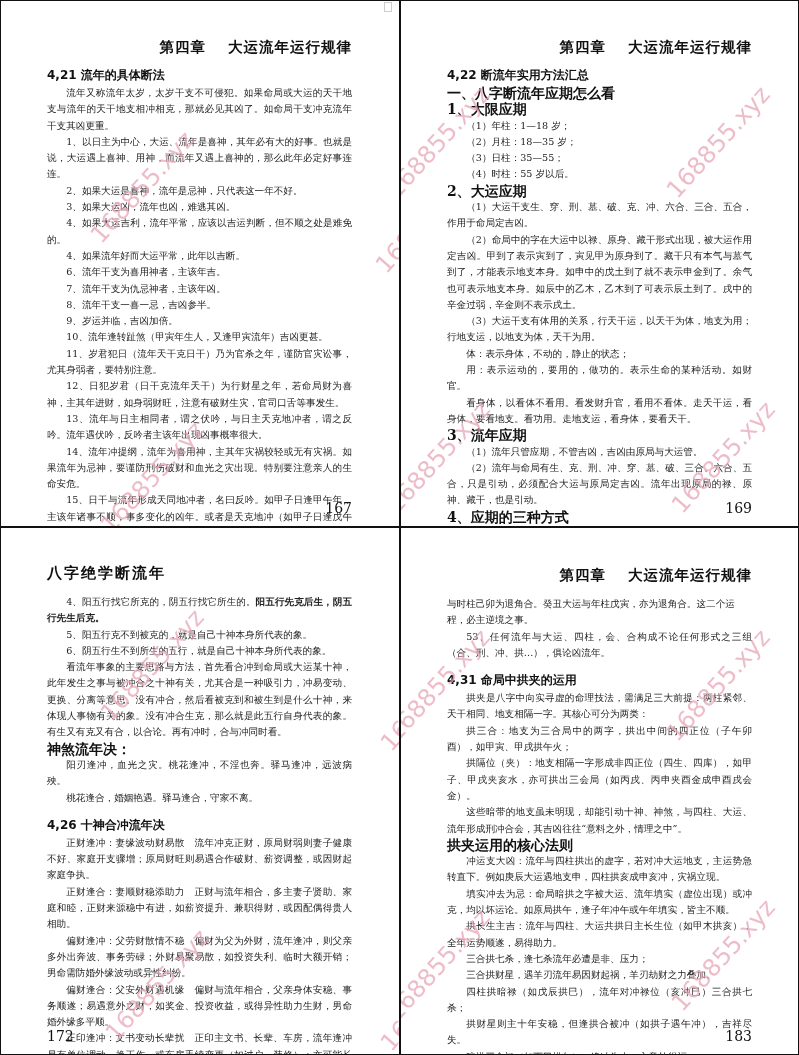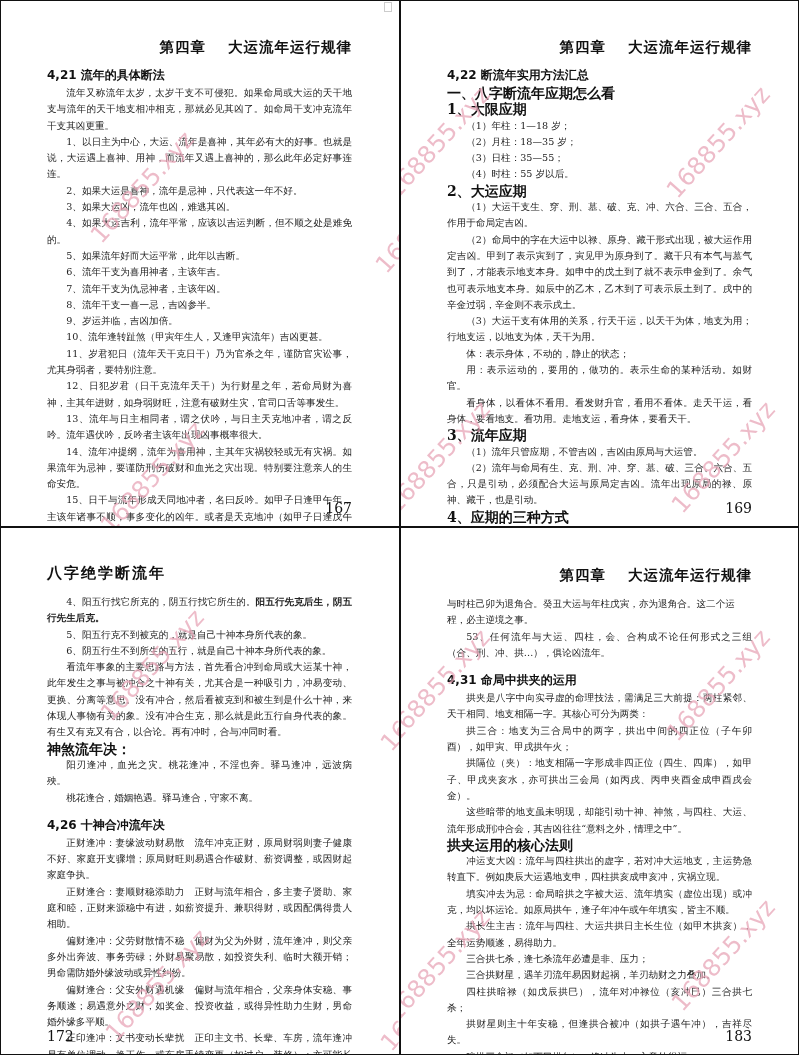--- a/index.html
+++ b/index.html
@@ -47,21 +47,21 @@
     <div class="runhead">
       <span>第四章</span><span class="gap"></span><span>大运流年运行规律</span>
     </div>
     <div class="body">
       <div class="h2">4,21 流年的具体断法</div>
       <p class="para">流年又称流年太岁，太岁干支不可侵犯。如果命局或大运的天干地支与流年的天干地支相冲相克，那就必见其凶了。如命局干支冲克流年干支其凶更重。</p>
       <p class="para">1、以日主为中心，大运、流年是喜神，其年必有大的好事。也就是说，大运遇上喜神、用神，而流年又遇上喜神的，那么此年必定好事连连。</p>
       <p class="para">2、如果大运是喜神，流年是忌神，只代表这一年不好。</p>
       <p class="para">3、如果大运凶，流年也凶，难逃其凶。</p>
       <p class="para">4、如果大运吉利，流年平常，应该以吉运判断，但不顺之处是难免的。</p>
-      <p class="para">5、如果流年好而大运平常，此年以吉断。</p>
+      <p class="para">4、如果流年好而大运平常，此年以吉断。</p>
       <p class="para">6、流年干支为喜用神者，主该年吉。</p>
       <p class="para">7、流年干支为仇忌神者，主该年凶。</p>
       <p class="para">8、流年干支一喜一忌，吉凶参半。</p>
       <p class="para">9、岁运并临，吉凶加倍。</p>
       <p class="para">10、流年逢转趾煞（甲寅年生人，又逢甲寅流年）吉凶更甚。</p>
       <p class="para">11、岁君犯日（流年天干克日干）乃为官杀之年，谨防官灾讼事，尤其身弱者，要特别注意。</p>
       <p class="para">12、日犯岁君（日干克流年天干）为行财星之年，若命局财为喜神，主其年进财，如身弱财旺，注意有破财生灾，官司口舌等事发生。</p>
       <p class="para">13、流年与日主相同者，谓之伏吟，与日主天克地冲者，谓之反吟。流年遇伏吟，反吟者主该年出现凶事概率很大。</p>
       <p class="para">14、流年冲提纲，流年为喜用神，主其年灾祸较轻或无有灾祸。如果流年为忌神，要谨防刑伤破财和血光之灾出现。特别要注意亲人的生命安危。</p>
       <p class="para">15、日干与流年形成天同地冲者，名曰反吟。如甲子日逢甲午年，主该年诸事不顺，事多变化的凶年。或者是天克地冲（如甲子日逢戊午年），主该年凶灾出现。</p>

